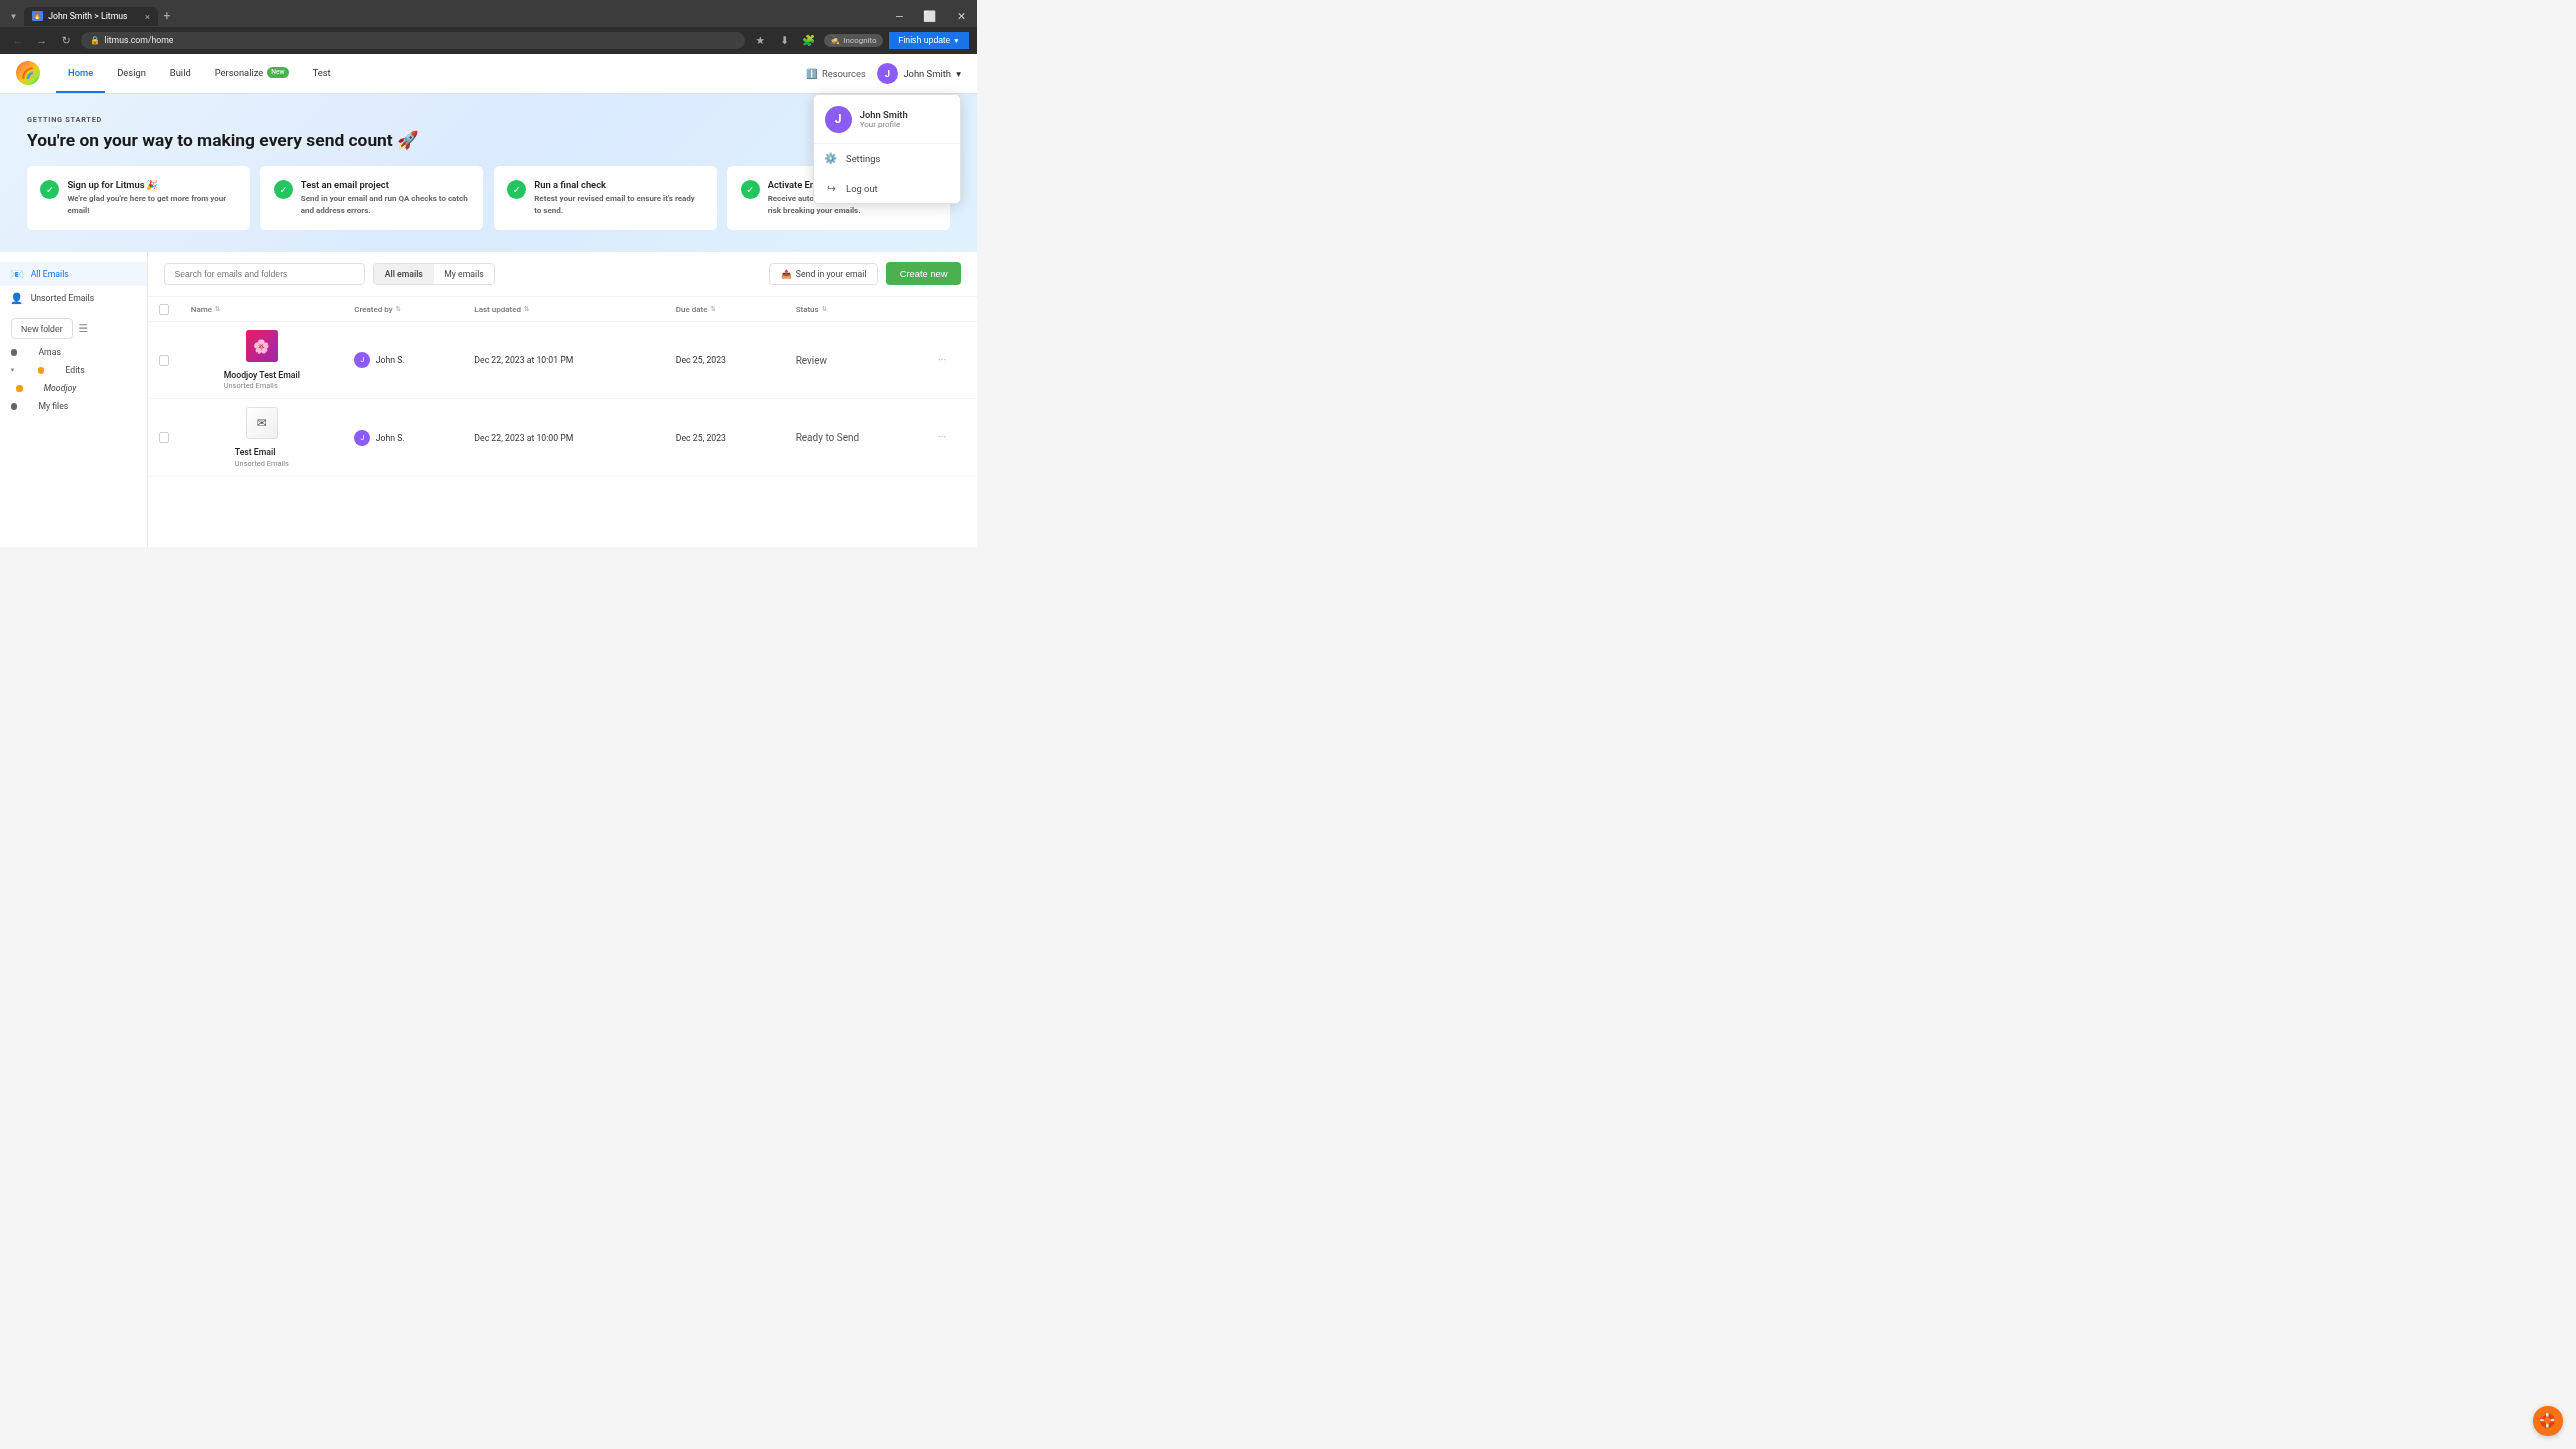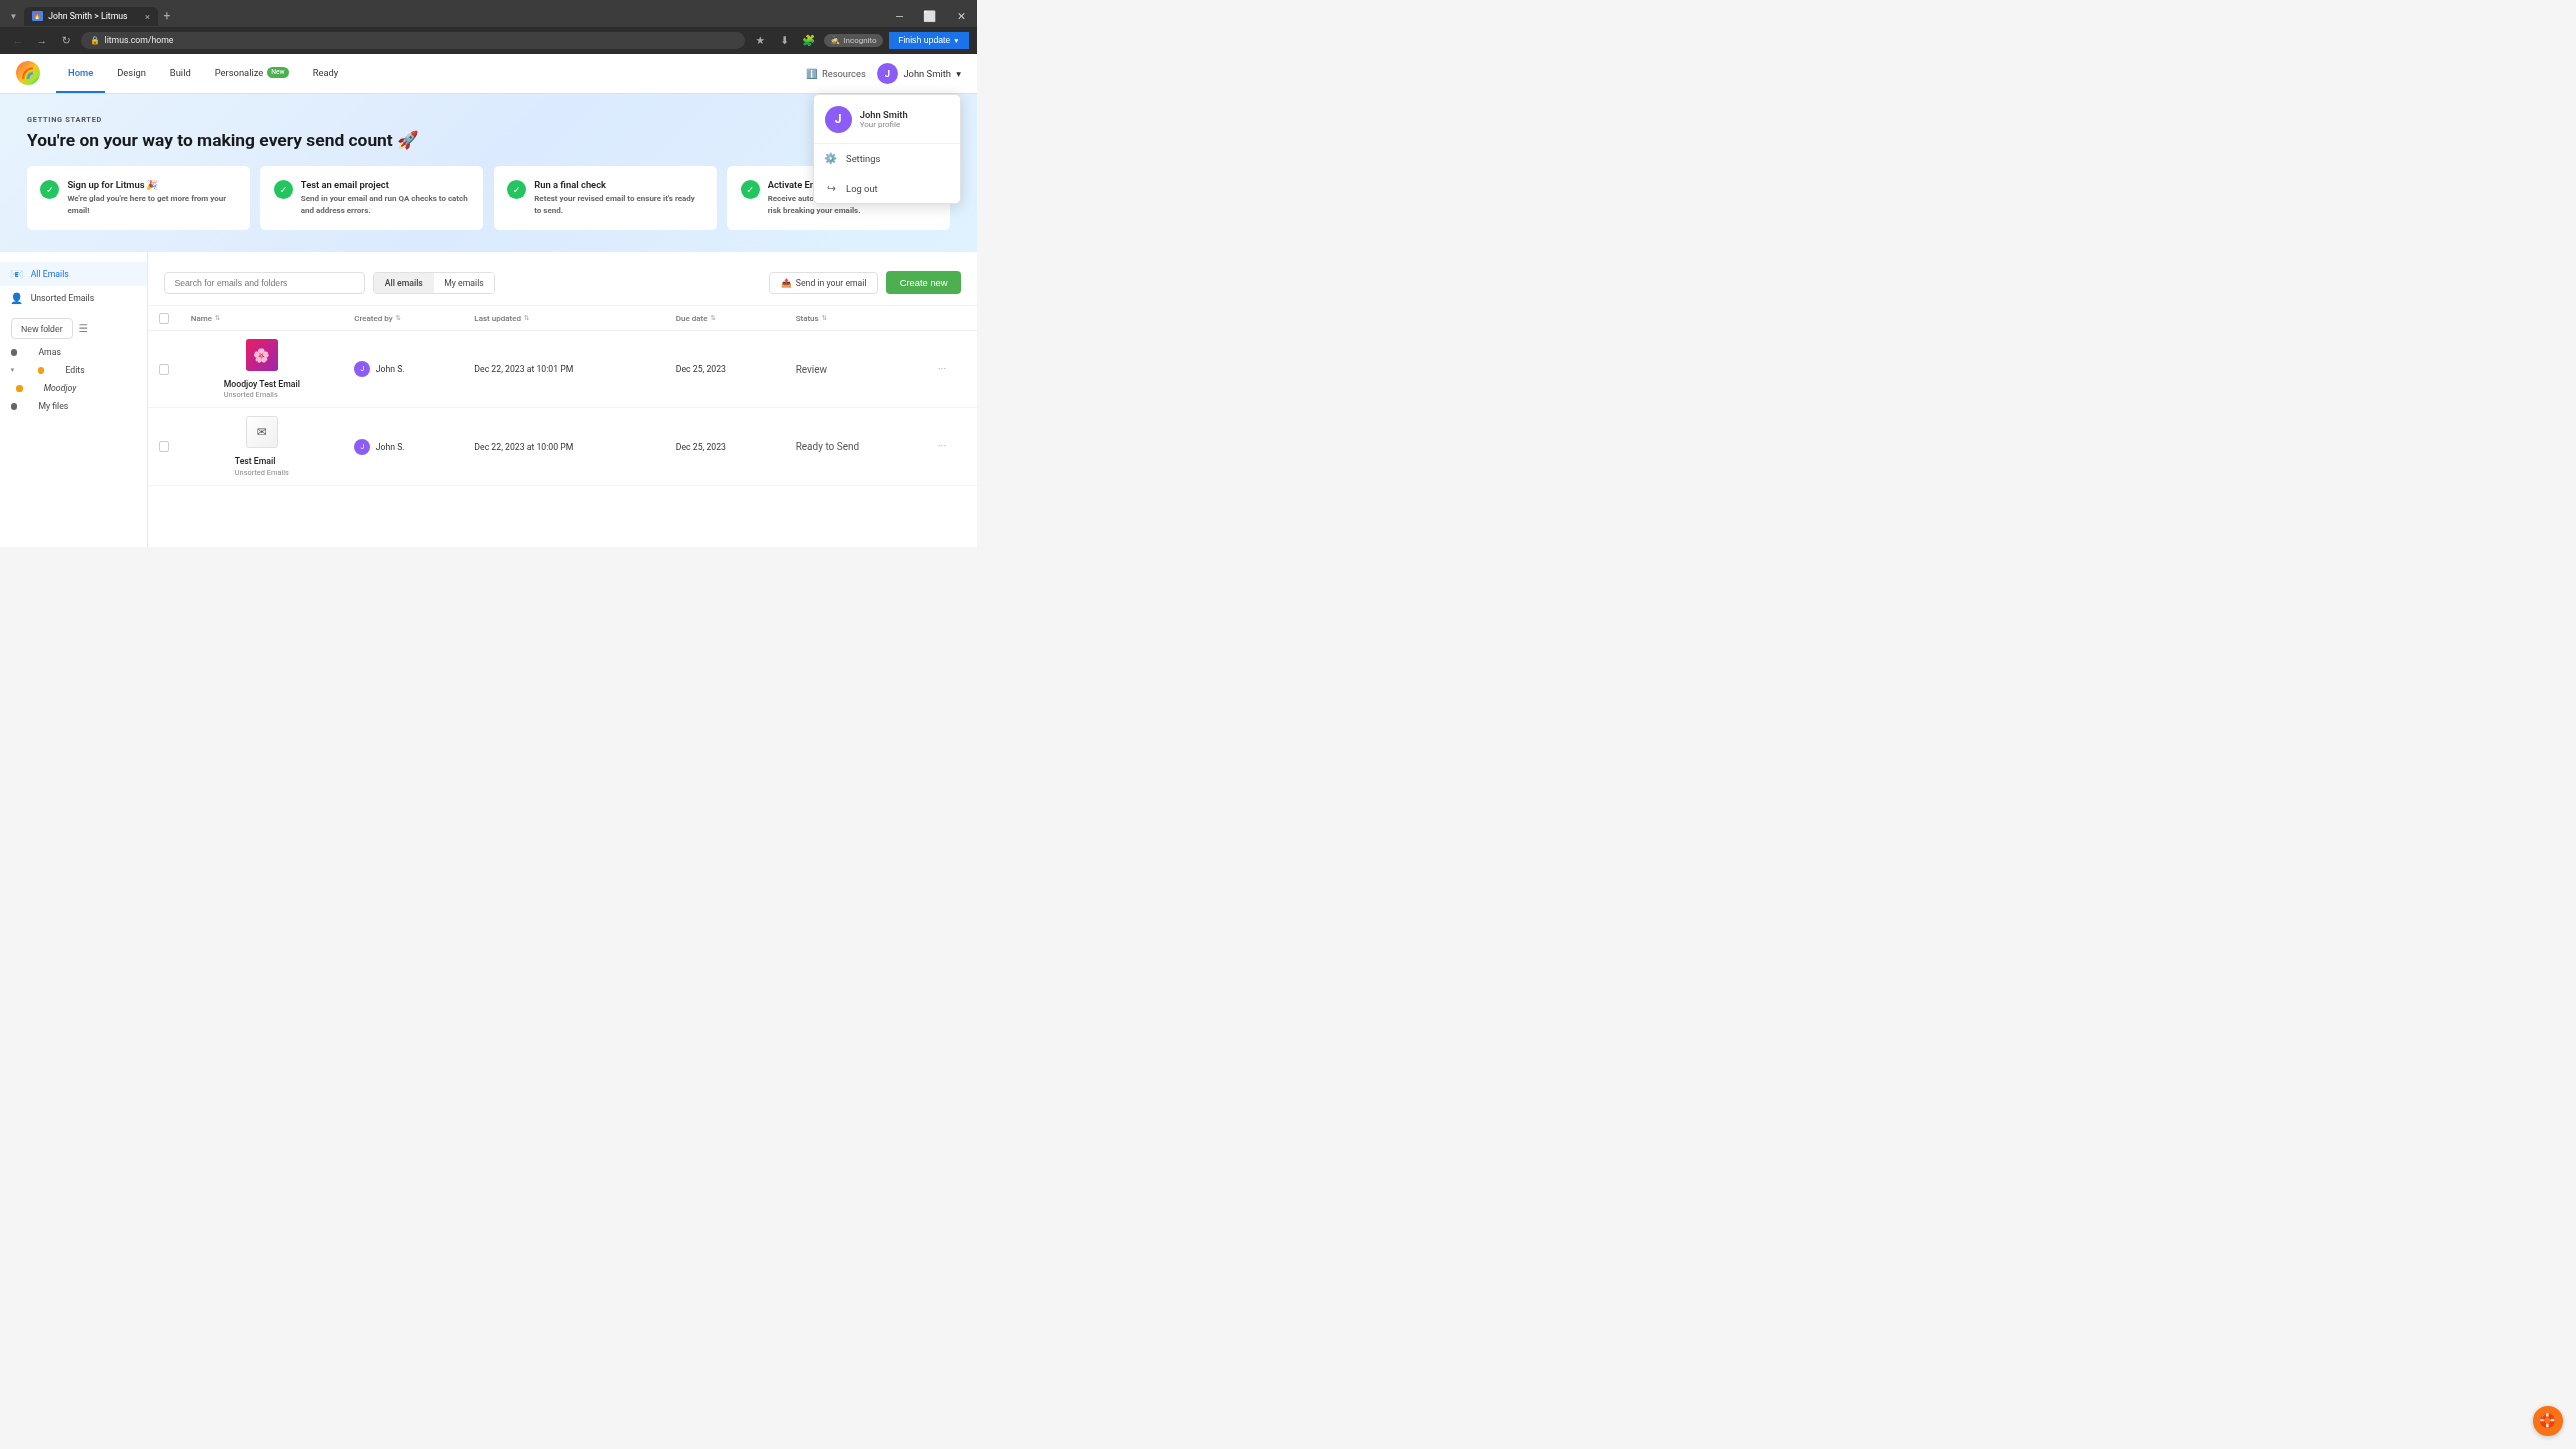--- a/index.html
+++ b/index.html
@@ -69,21 +69,21 @@
     .sidebar-icon { font-size: 10.7px; }
     .sidebar-section { padding: 8px 10.7px 4px; }
     .new-folder-btn { border: 0.7px solid #ddd; border-radius: 4px; padding: 4.7px 9.4px; font-size: 8.7px; color: #444; cursor: pointer; background: #fff; display: flex; align-items: flex-end; gap: 5.4px; }
     .sidebar-folder { display: flex; align-items: center; gap: 21px; padding: 4px 10.7px; cursor: pointer; font-size: 8.7px; color: #444; }
     .folder-dot { width: 6.7px; height: 6.7px; border-radius: 50%; background: #666; flex-shrink: 0; }
     .folder-dot.yellow { background: #f59e0b; }
     .folder-chevron { font-size: 6.7px; color: #888; margin-right: 2.7px; }
     .indent { padding-left: 16px; font-style: italic; }
 
     
-    .email-list-area { flex: 1; padding: 0; overflow: auto; background: #fff; margin-top: 9px; }
+    .email-list-area { flex: 1; padding: 0; overflow: auto; background: #fff; }
     .email-toolbar { display: flex; align-items: center; gap: 8px; padding: 10.7px 16px; border-bottom: 0.7px solid #f0f0f0; }
     .search-box { border: 0.7px solid #e0e0e0; border-radius: 4px; padding: 5.4px 9.4px; font-size: 8.7px; color: #888; width: 201px; background: #fff; }
     .filter-tabs { display: flex; border: 0.7px solid #e0e0e0; border-radius: 4px; overflow: hidden; }
     .filter-tab { padding: 4.7px 10.7px; font-size: 8.7px; cursor: pointer; color: #444; background: #fff; }
     .filter-tab.active { background: #f0f0f0; font-weight: 500; }
     .send-email-btn { display: flex; align-items: center; gap: 4px; padding: 5.4px 10.7px; border: 0.7px solid #e0e0e0; border-radius: 4px; font-size: 8.7px; color: #444; cursor: pointer; background: #fff; margin-left: auto; }
     .create-new-btn { background: #4CAF50; color: #fff; border: none; border-radius: 4px; padding: 6px 13.4px; font-size: 9.4px; font-weight: 500; cursor: pointer; }
 
     
     .email-table { width: 100%; border-collapse: collapse; }
@@ -163,21 +163,21 @@
         <span>Design</span>
       </div>
       <div class="nav-item">
         <span>Build</span>
       </div>
       <div class="nav-item">
         <span>Personalize</span>
         <span class="nav-badge">New</span>
       </div>
       <div class="nav-item">
-        <span>Ready</span>
+        <span>Test</span>
       </div>
     </div>
     <div class="nav-right">
       <div class="resources-btn">
         <span>ℹ️</span>
         <span>Resources</span>
       </div>
       <div class="user-menu-btn">
         <div class="user-avatar">
           <span style="color:#fff; font-size:9.4px; font-weight:bold;">J</span>

